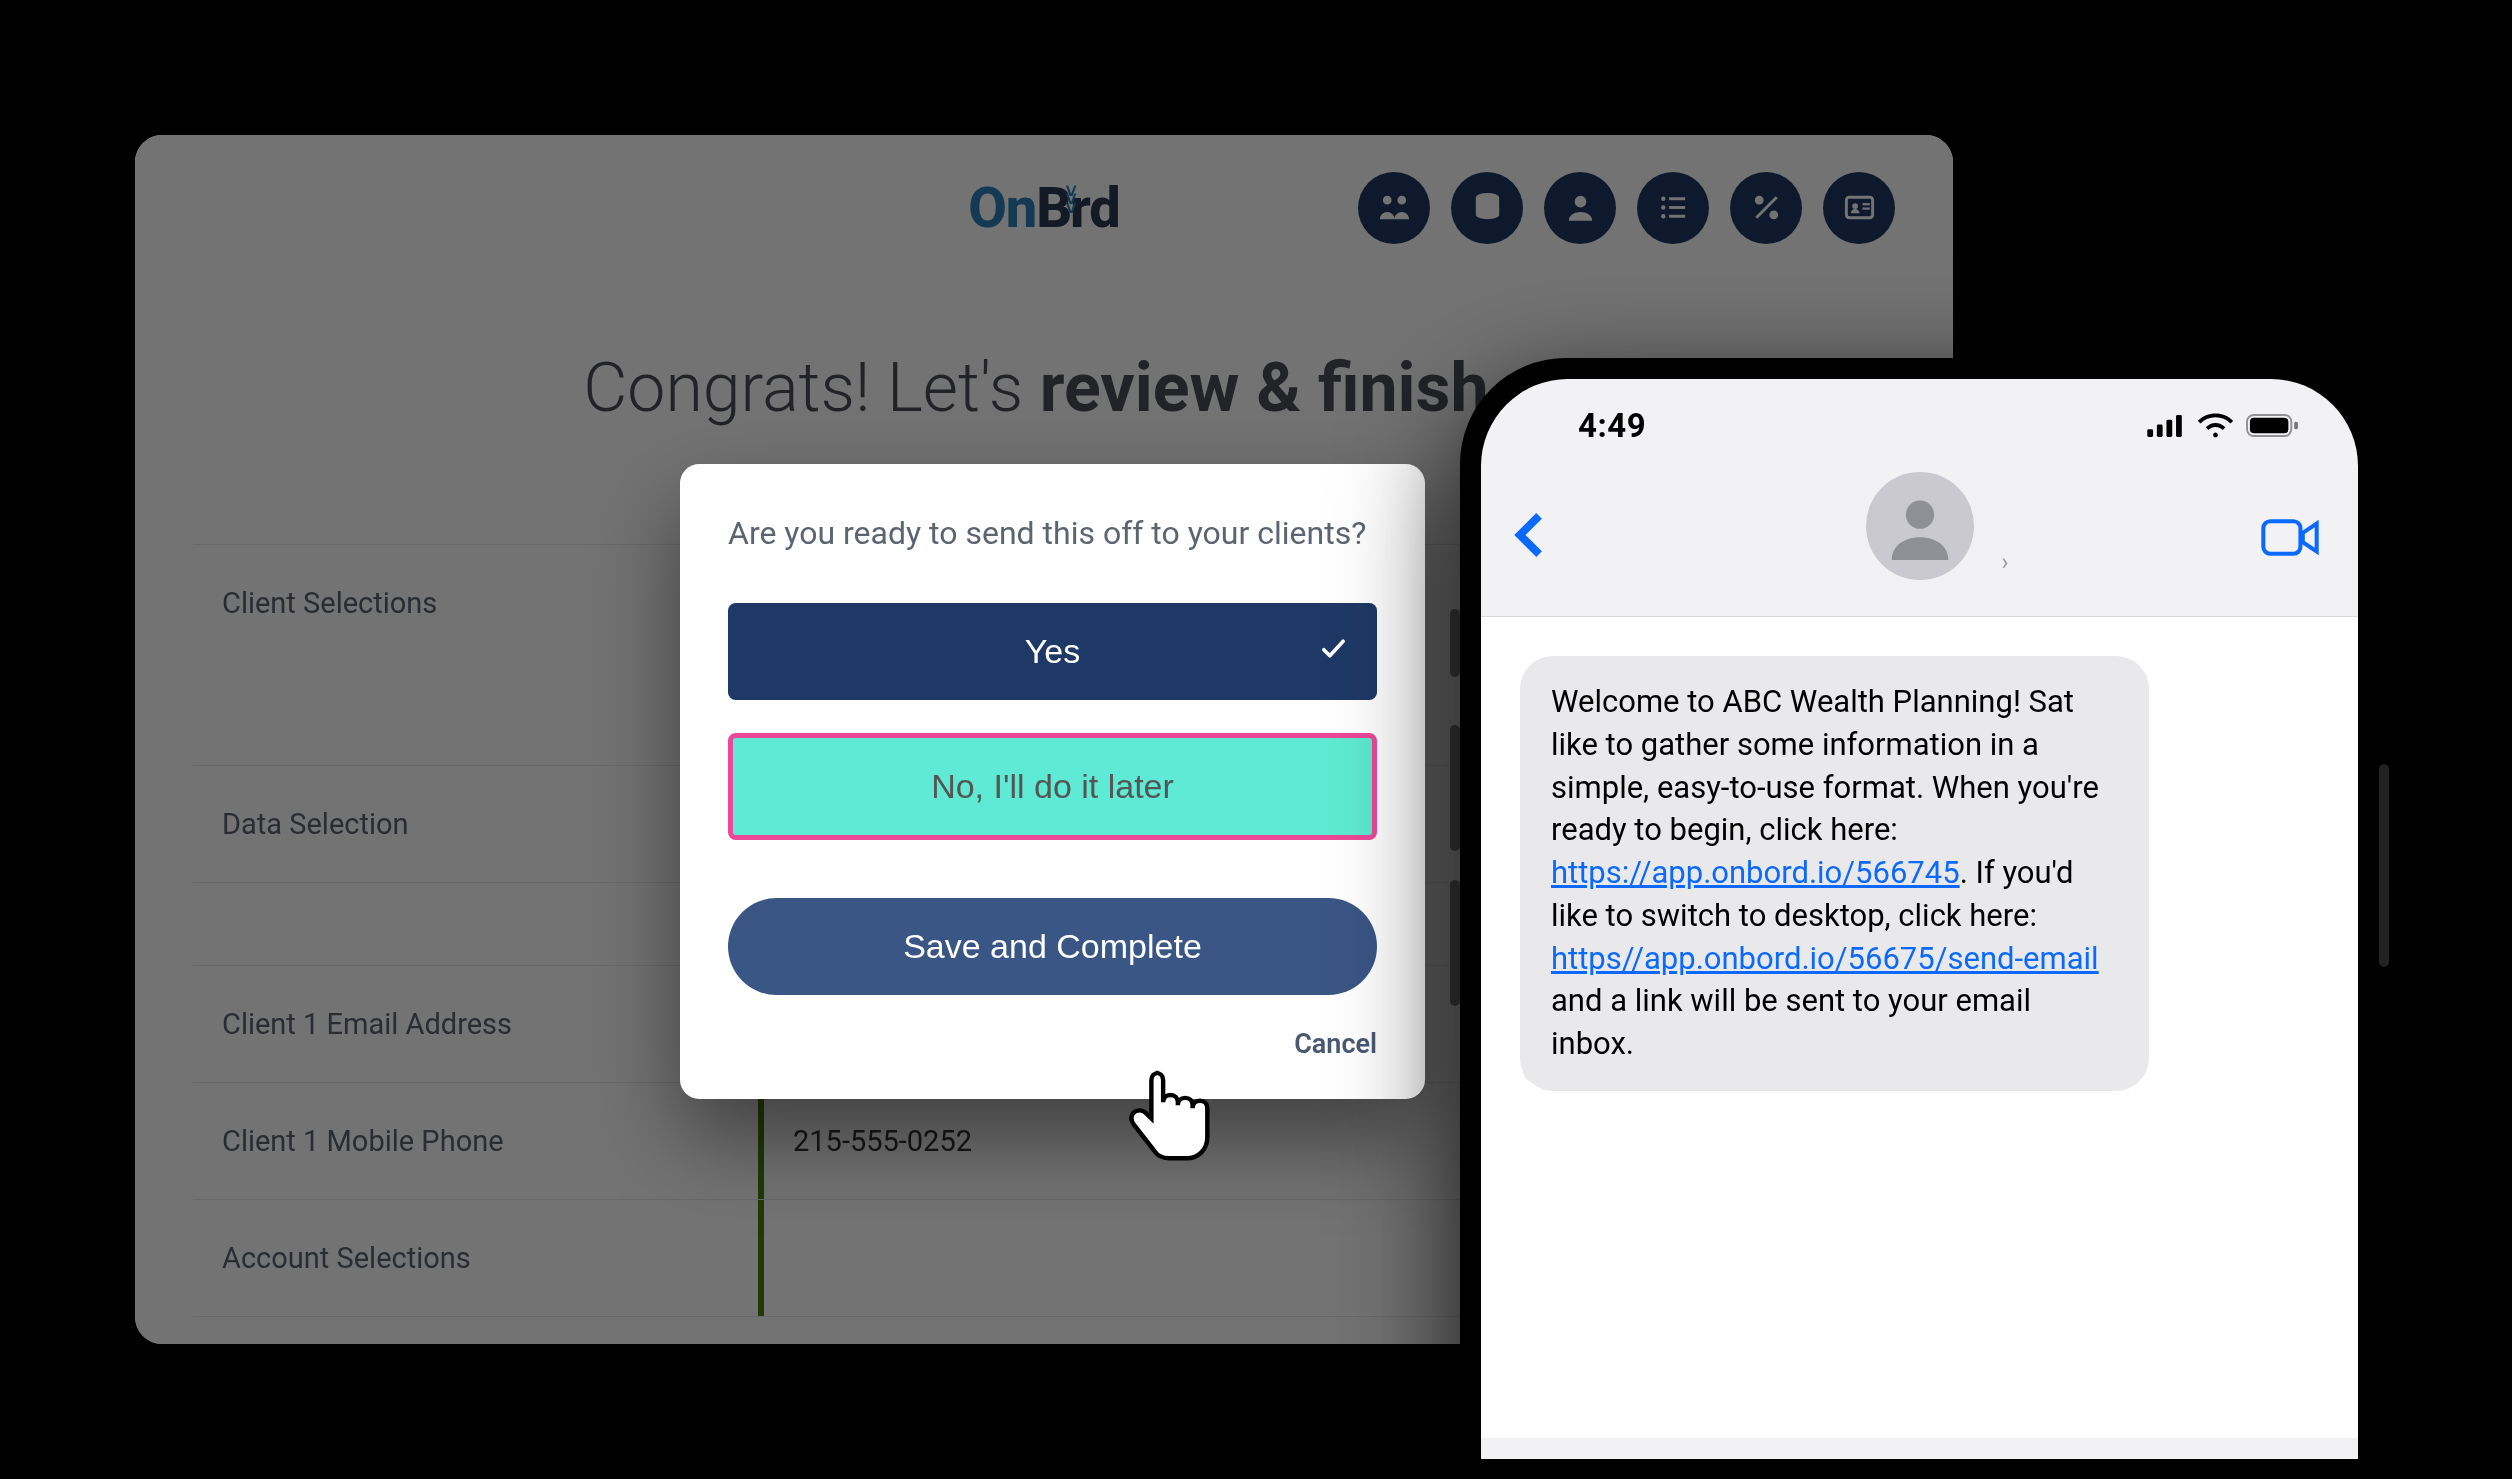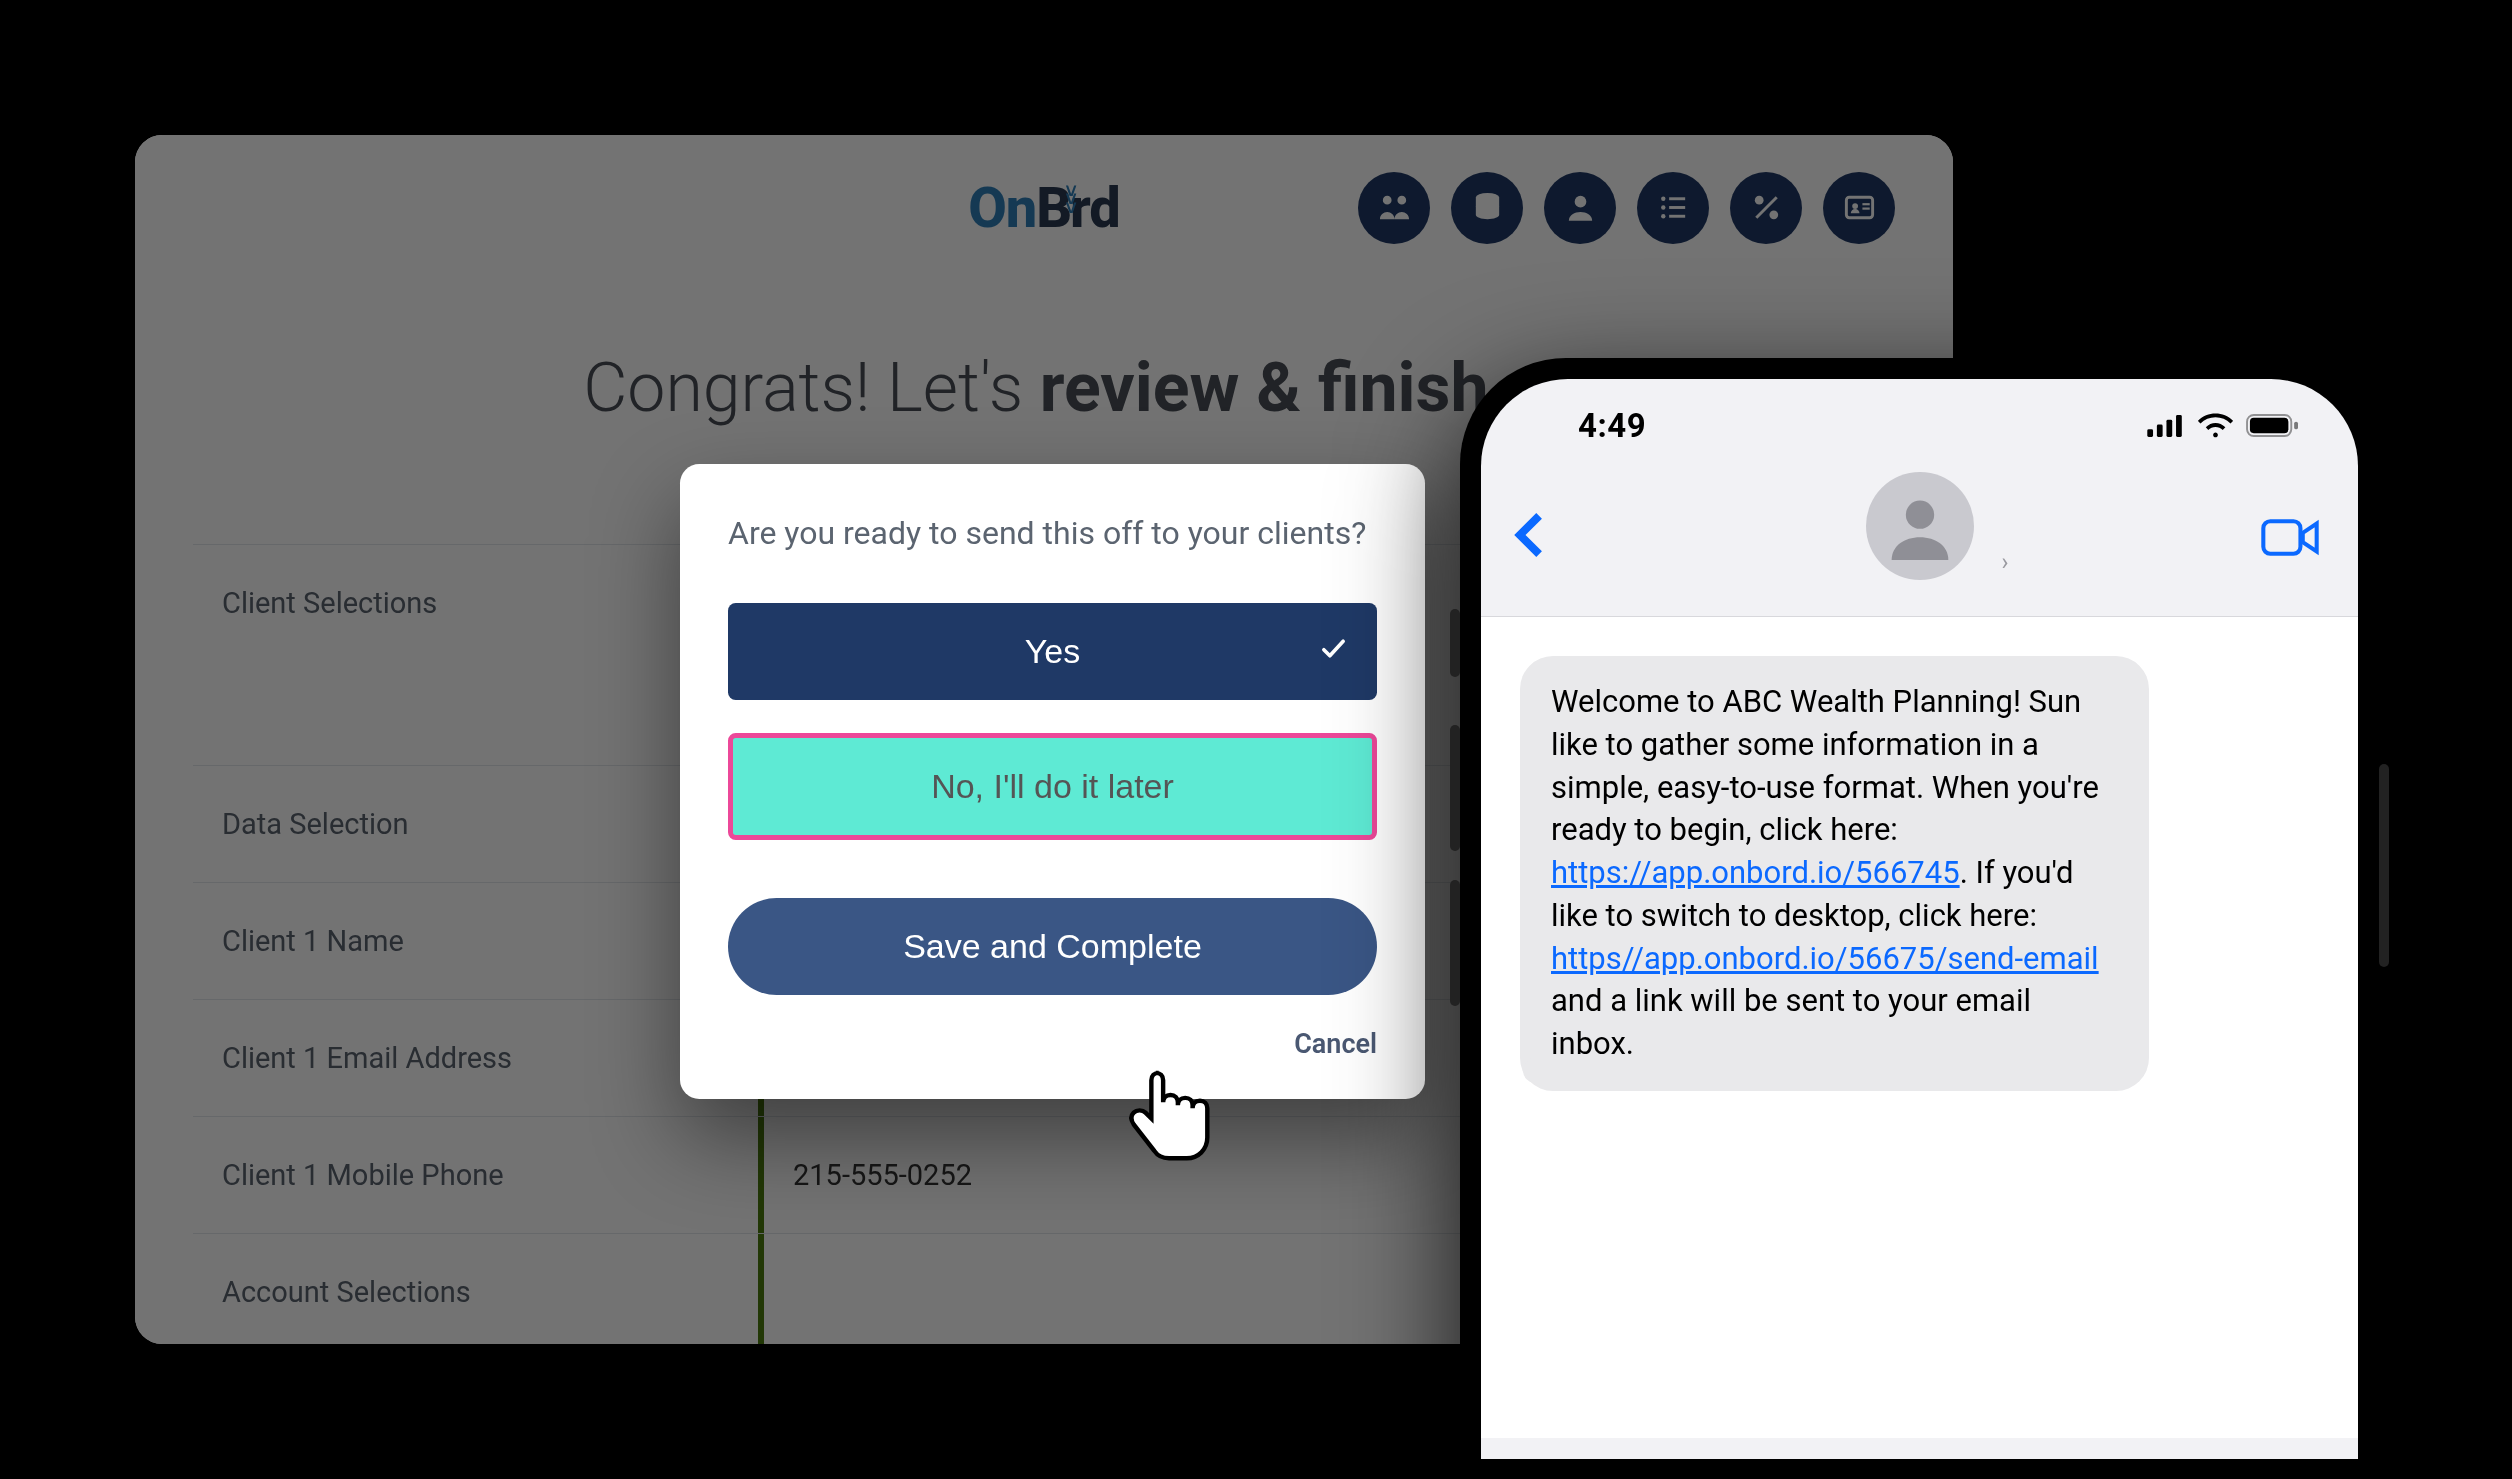--- a/index.html
+++ b/index.html
@@ -350,21 +350,20 @@
   <div class="review-list">
     <div class="review-row tall">
       <div class="review-label">Client Selections</div>
       <div class="review-value"></div>
     </div>
     <div class="review-row">
       <div class="review-label">Data Selection</div>
       <div class="review-value"></div>
     </div>
     <div class="review-row">
-      <div class="review-label">Client 1 Name</div>
       <div class="review-value"></div>
     </div>
     <div class="review-row">
       <div class="review-label">Client 1 Email Address</div>
       <div class="review-value"></div>
     </div>
     <div class="review-row">
       <div class="review-label">Client 1 Mobile Phone</div>
       <div class="review-value">215-555-0252</div>
     </div>
@@ -454,18 +453,18 @@
         <svg viewBox="0 0 50 36">
             <rect x="2" y="4" width="32" height="28" rx="6"></rect>
             <path d="M36 14l12-8v24l-12-8z"></path>
           </svg>
       </span>
     </div>
 
     <div class="msg-body">
       <div class="bubble">
         <span class="bubble-tail"></span>
-        <span>Welcome to ABC Wealth Planning! Sun like to gather some information in a simple, easy-to-use format. When you're ready to begin, click here: </span><a href="#">https://app.onbord.io/566745</a><span>. If you'd like to switch to desktop, click here: </span><a href="#">https//app.onbord.io/56675/send-email</a><span> and a link will be sent to your email inbox.</span>
+        <span>Welcome to ABC Wealth Planning! Sat like to gather some information in a simple, easy-to-use format. When you're ready to begin, click here: </span><a href="#">https://app.onbord.io/566745</a><span>. If you'd like to switch to desktop, click here: </span><a href="#">https//app.onbord.io/56675/send-email</a><span> and a link will be sent to your email inbox.</span>
       </div>
     </div>
   </div>
 </div>
 
 
 </body></html>

